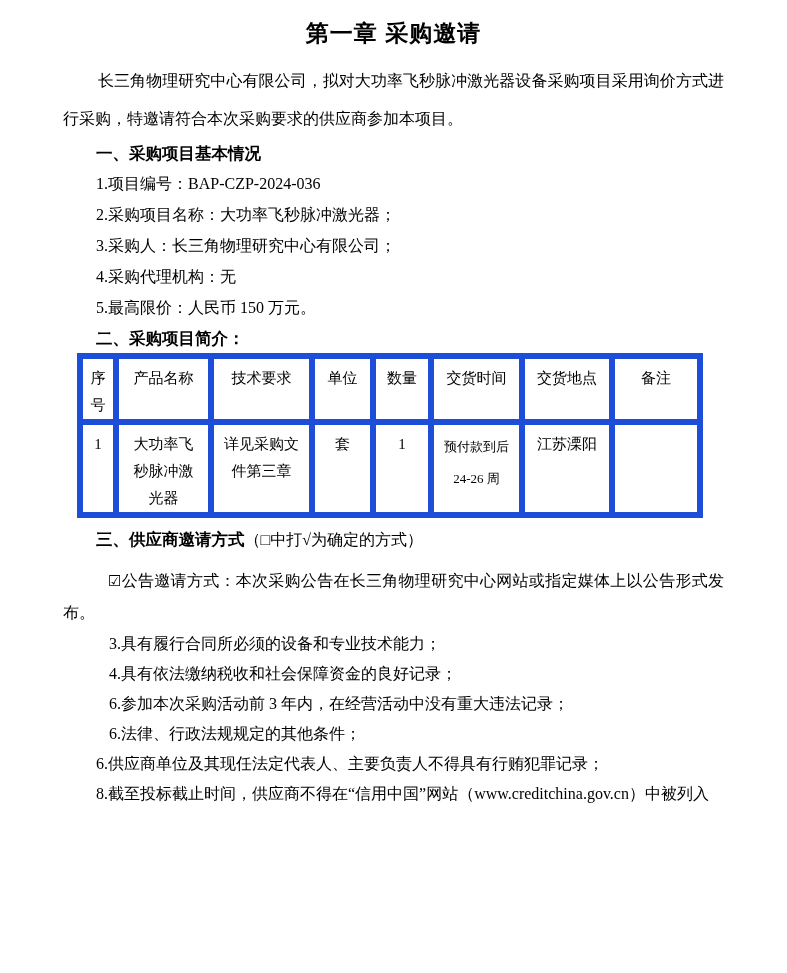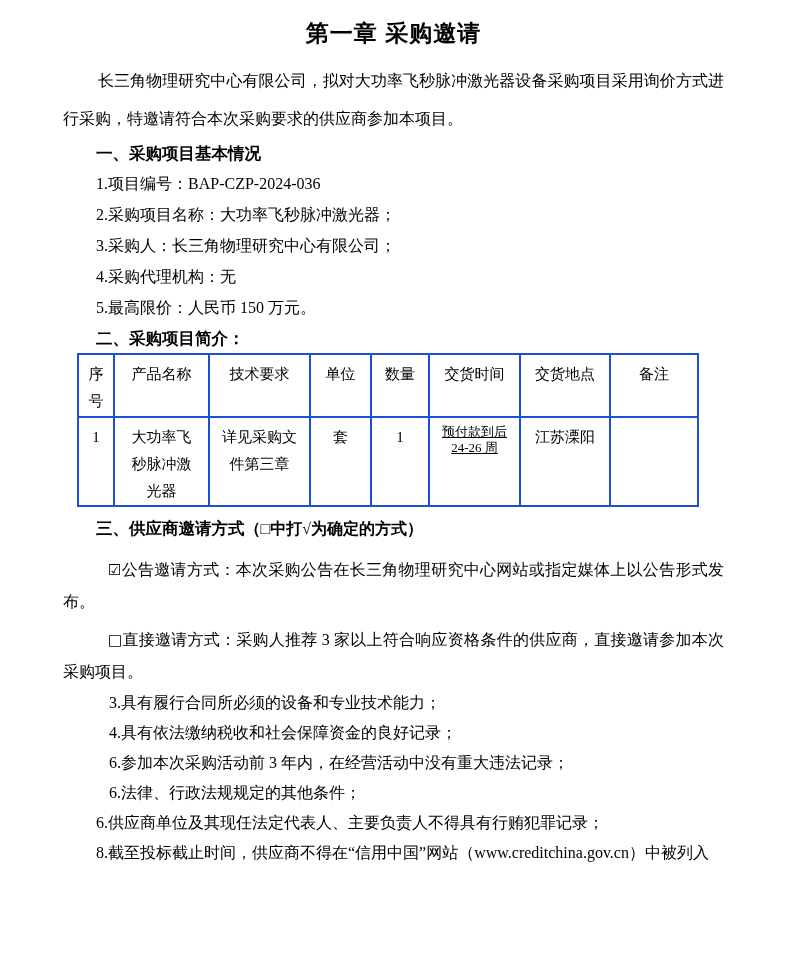--- a/index.html
+++ b/index.html
@@ -32,50 +32,50 @@
     margin:0;
     padding-left:33px;
     font-family:"Liberation Sans","DejaVu Sans",sans-serif;
     font-weight:bold;
     font-size:16.5px; line-height:30px;
   }
   h2.sec3 { margin-top:6px; }
   h2.sec4 { margin-top:8px; }
   h2 .heading-note {
     font-family:"Liberation Serif","DejaVu Serif",serif;
-    font-weight:bold;
+    font-weight:normal;
     font-size:16px;
   }
   .item {
     padding-left:33px;
     font-size:16px; line-height:31px;
   }
   .sec4-item { line-height:30px; }
   .sec4-item.first { margin-top:6px; }
   .ind2 { padding-left:46px; }
   table.product-table {
     border-collapse:collapse;
     table-layout:fixed;
     width:621px;
     margin-left:14px;
   }
   table.product-table th,
   table.product-table td {
-    border:2px solid #1d4ed8;
+    border:6px solid #1d4ed8;
     vertical-align:top;
     text-align:center;
     font-weight:normal;
     font-size:15px; line-height:27px;
     padding:6px 6px 0 6px;
     overflow:hidden;
   }
   table.product-table thead tr { height:63px; }
   table.product-table tbody tr { height:83px; }
   table.product-table td:nth-child(2) { padding-left:12px; padding-right:12px; }
-  table.product-table td:nth-child(6) { font-size:13px; line-height:16px;text-decoration:underline; }
+  table.product-table td:nth-child(6) { font-size:13px; line-height:32px; }
   .opt {
     margin-top:10px;
     font-size:16px; line-height:32px;
     text-indent:45px;
     text-align:justify;
   }
   .opt + .opt { margin-top:6px; }
   .opt .mark { font-family:"DejaVu Sans","Liberation Sans",sans-serif; font-size:15px; }
 </style>
 </head>
@@ -130,21 +130,20 @@
         <td>江苏溧阳</td>
         <td></td>
       </tr>
     </tbody>
   </table>
 
   <h2 class="sec-heading sec3"><span>三、供应商邀请方式</span><span class="heading-note">（□中打√为确定的方式）</span></h2>
 
   <p class="opt"><span class="mark">☑</span><span>公告邀请方式：本次采购公告在长三角物理研究中心网站或指定媒体上以公告形式发布。</span></p>
 
-  <p class="opt"><span class="mark">□</span><span>直接邀请方式：采购人推荐 3 家以上符合响应资格条件的供应商，直接邀请参加本次采购项目。</span></p>
 
   <p class="item sec4-item ind2">3.具有履行合同所必须的设备和专业技术能力；</p>
   <p class="item sec4-item ind2">4.具有依法缴纳税收和社会保障资金的良好记录；</p>
   <p class="item sec4-item ind2">6.参加本次采购活动前 3 年内，在经营活动中没有重大违法记录；</p>
   <p class="item sec4-item ind2">6.法律、行政法规规定的其他条件；</p>
   <p class="item sec4-item">6.供应商单位及其现任法定代表人、主要负责人不得具有行贿犯罪记录；</p>
   <p class="item sec4-item">8.截至投标截止时间，供应商不得在“信用中国”网站（www.creditchina.gov.cn）中被列入</p>
 
 </div>
 

